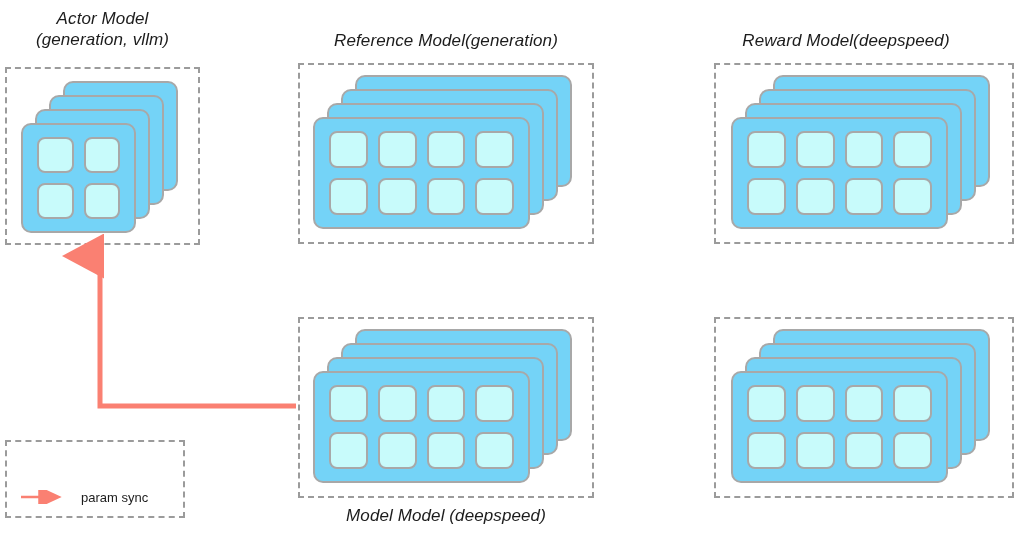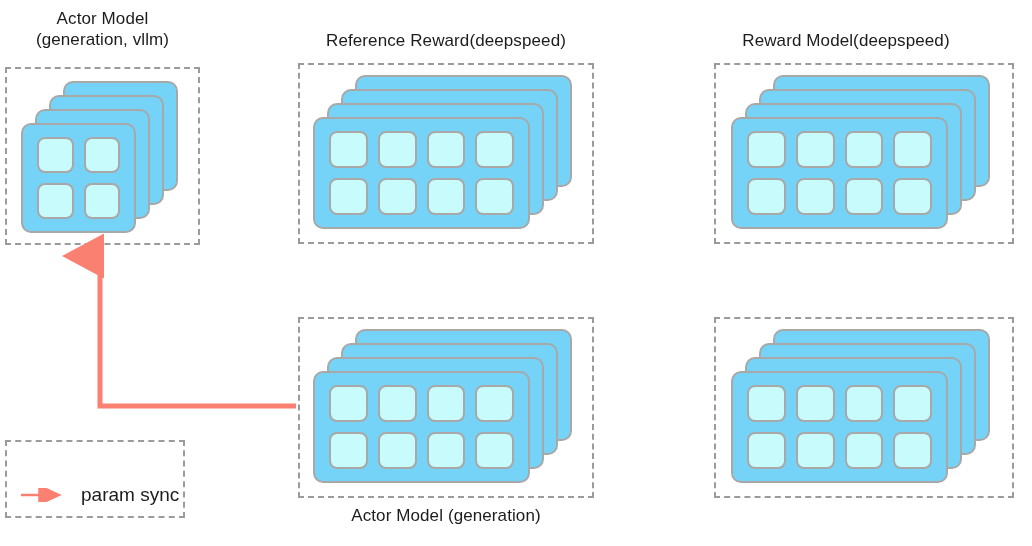--- a/index.html
+++ b/index.html
@@ -23,20 +23,21 @@
 
   
   .group-label {
     position: absolute;
     text-align: center;
     font-size: 17px;
     line-height: 21px;
     color: #1c1c1c;
     white-space: pre-line;
     letter-spacing: 0.1px;
+    font-style: italic;
   }
 
   
   .dashed-box {
     position: absolute;
     box-sizing: border-box;
     border: 2px dashed #9b9b9b;
     background: transparent;
   }
 
@@ -86,21 +87,21 @@
   }
   .legend-row {
     display: flex;
     align-items: center;
     gap: 10px;
   }
   .legend-arrow {
     display: block;
   }
   .legend-text {
-    font-size: 19px;
+    font-size: 13px;
     color: #1c1c1c;
     line-height: 1;
   }
 </style>
 </head>
 <body>
 
 <div class="canvas">
 
   <div class="group-label" style="left:0px; top:8px; width:205px;">Actor Model
@@ -115,21 +116,21 @@
         <div class="card-grid" style="left:14px; top:12px; right:14px; bottom:12px; grid-template-columns:repeat(2,1fr); grid-template-rows:repeat(2,1fr);">
           <div class="cell"></div>
           <div class="cell"></div>
           <div class="cell"></div>
           <div class="cell"></div>
         </div>
       </div>
     </div>
   </div>
 
-  <div class="group-label" style="left:298px; top:30px; width:296px;">Reference Reward(deepspeed)</div>
+  <div class="group-label" style="left:298px; top:30px; width:296px;">Reference Model(generation)</div>
 
   <div class="dashed-box" style="left:298px; top:63px; width:296px; height:181px;">
     <div class="stack">
       <div class="card" style="left:55px; top:10px; width:217px; height:112px;"></div>
       <div class="card" style="left:41px; top:24px; width:217px; height:112px;"></div>
       <div class="card" style="left:27px; top:38px; width:217px; height:112px;"></div>
       <div class="card" style="left:13px; top:52px; width:217px; height:112px;">
         <div class="card-grid" style="left:14px; top:12px; right:14px; bottom:12px; grid-template-columns:repeat(4,1fr); grid-template-rows:repeat(2,1fr);">
           <div class="cell"></div>
           <div class="cell"></div>
@@ -179,21 +180,21 @@
           <div class="cell"></div>
           <div class="cell"></div>
           <div class="cell"></div>
           <div class="cell"></div>
           <div class="cell"></div>
         </div>
       </div>
     </div>
   </div>
 
-  <div class="group-label" style="left:298px; top:505px; width:296px;">Actor Model (generation)</div>
+  <div class="group-label" style="left:298px; top:505px; width:296px;">Model Model (deepspeed)</div>
 
   <div class="dashed-box" style="left:714px; top:317px; width:300px; height:181px;">
     <div class="stack">
       <div class="card" style="left:57px; top:10px; width:217px; height:112px;"></div>
       <div class="card" style="left:43px; top:24px; width:217px; height:112px;"></div>
       <div class="card" style="left:29px; top:38px; width:217px; height:112px;"></div>
       <div class="card" style="left:15px; top:52px; width:217px; height:112px;">
         <div class="card-grid" style="left:14px; top:12px; right:14px; bottom:12px; grid-template-columns:repeat(4,1fr); grid-template-rows:repeat(2,1fr);">
           <div class="cell"></div>
           <div class="cell"></div>

